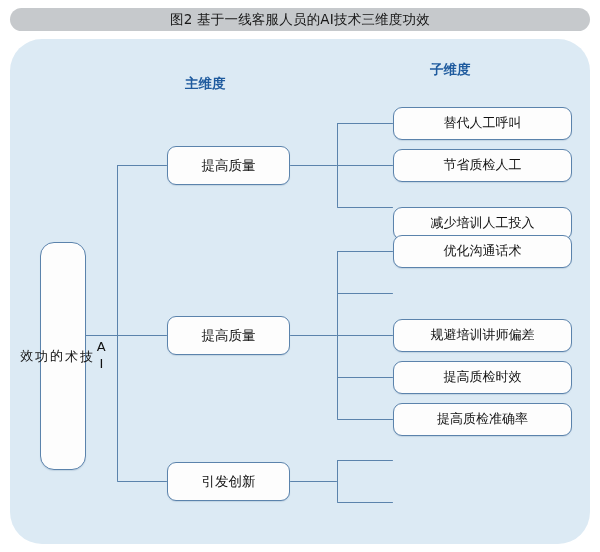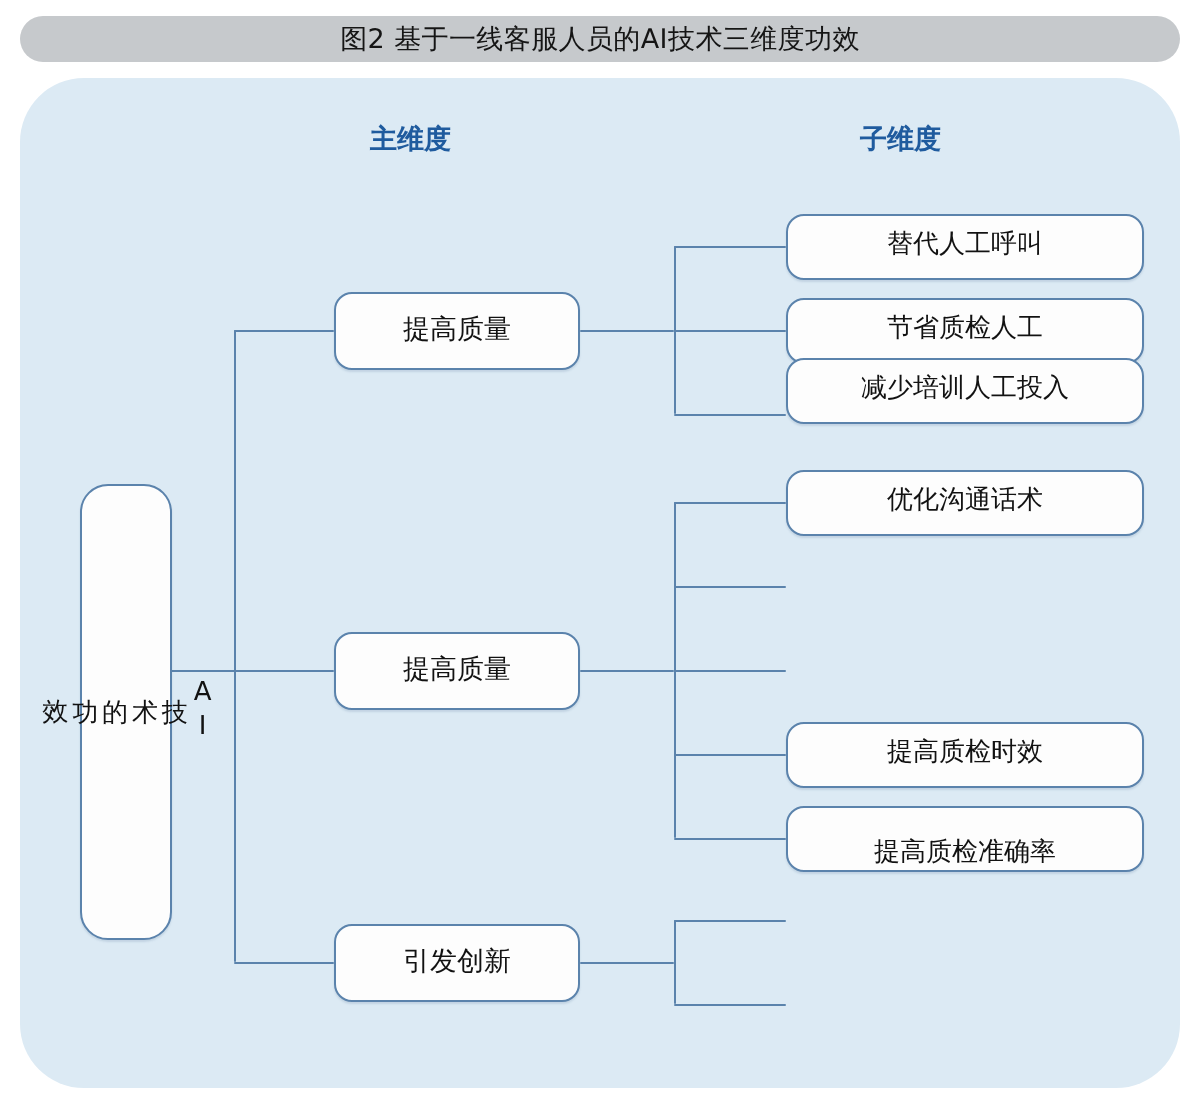--- a/index.html
+++ b/index.html
@@ -25,21 +25,21 @@
   
   .canvas {
     position:absolute; left:10px; top:39px; width:580px; height:505px;
     background:#dceaf4; overflow:hidden;
   }
 
   .col-header {
     position:absolute; font-size:13.5px; font-weight:bold; color:#1f5b9e;
     white-space:nowrap;
   }
-  .col-header.main   { left:175px; top:22px; }
+  .col-header.main   { left:175px; top:36px; }
   .col-header.sub    { left:420px; top:22px; }
 
   
   .line { position:absolute; background:#5b83ac; }
   .line.h { height:1px; }
   .line.v { width:1px; }
 
   
   .node {
     position:absolute; background:#fdfdfd;
@@ -123,29 +123,32 @@
     <div class="node main-node" style="top:423px;">
       <span class="node-label">引发创新</span>
     </div>
 
     <div class="node sub-node" style="top:68px;">
       <span class="node-label">替代人工呼叫</span>
     </div>
     <div class="node sub-node" style="top:110px;">
       <span class="node-label">节省质检人工</span>
     </div>
-    <div class="node sub-node" style="top:140px;">
+    <div class="node sub-node" style="top:168px;">
       <span class="node-label">减少培训人工投入</span>
     </div>
 
     <div class="node sub-node" style="top:196px;align-items:center;">
       <span class="node-label">优化沟通话术</span>
     </div>
+    <div class="node sub-node" style="top:280px;">
+      <span class="node-label">规避培训讲师偏差</span>
+    </div>
     <div class="node sub-node" style="top:322px;">
       <span class="node-label">提高质检时效</span>
     </div>
-    <div class="node sub-node" style="top:364px;align-items:flex-end;">
+    <div class="node sub-node" style="top:364px;">
       <span class="node-label">提高质检准确率</span>
     </div>
 
 
   </div>
 </div>
 
 </body></html>

